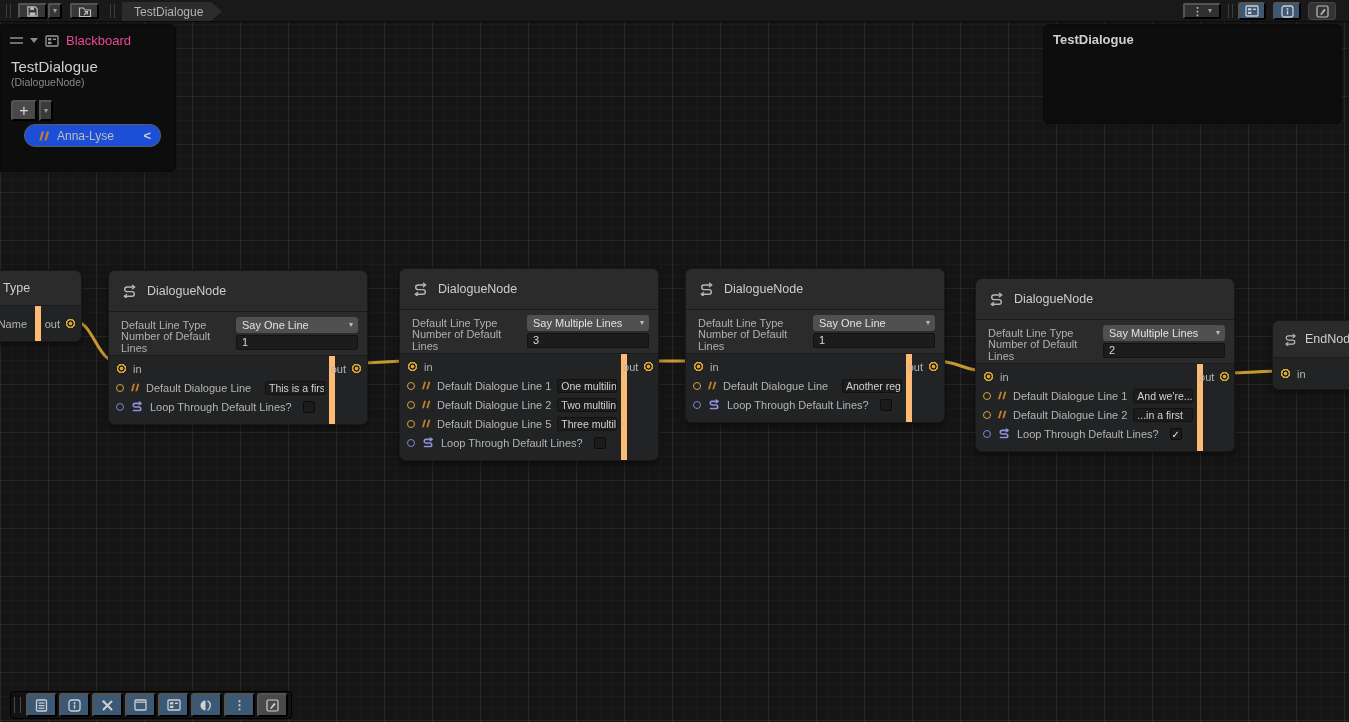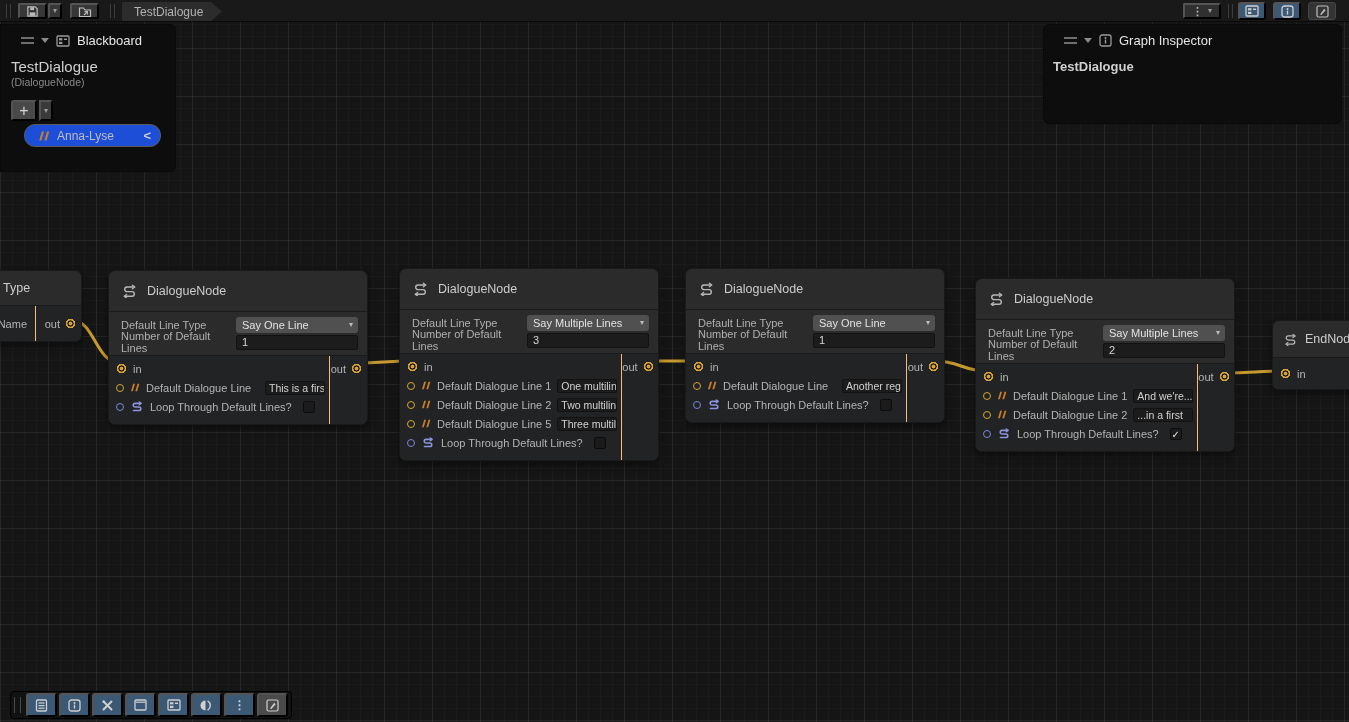--- a/index.html
+++ b/index.html
@@ -27,22 +27,22 @@
     clip-path:polygon(0 0, calc(100% - 11px) 0, 100% 50%, calc(100% - 11px) 100%, 0 100%); }
   .sqbtn { position:absolute; top:2px; width:28px; height:18px; border-radius:3px;
     display:flex; align-items:center; justify-content:center; }
   .blue { background:#3b5874; }
   .grayb { background:#343434; border:1px solid #454545; }
   .caret { color:#9a9a9a; font-size:8px; line-height:1; }
 
   
   .panel { position:absolute; background:#0d0d0d; border:1px solid #090909; border-radius:6px;
     z-index:30; color:#9a9a9a; }
-  .panel-header { display:flex; align-items:center; gap:7px; padding:8px 9px 4px 20px;
-    font-size:13px; color:#e5e5e5; }
+  .panel-header { display:flex; align-items:center; gap:7px; padding:8px 9px 4px 9px;
+    font-size:13px; color:#ec4899; }
   .burger { width:13px; height:7px; border-top:2px solid #6f6f6f; border-bottom:2px solid #6f6f6f; }
   .tri-down { width:0; height:0; border-left:4px solid transparent; border-right:4px solid transparent;
     border-top:5px solid #8a8a8a; }
   .bb-name { font-size:15px; color:#cfcfcf; padding:6px 0 0 10px; }
   .bb-type { font-size:10.5px; color:#8a8a8a; padding:1px 0 0 10px; }
   .addrow { display:flex; align-items:center; gap:2px; margin:12px 0 0 10px; }
   .addbtn { width:26px; height:21px; background:#494949; border-radius:3px 0 0 3px; color:#d5d5d5;
     font-size:16px; display:flex; align-items:center; justify-content:center; }
   .addcaret { width:14px; height:21px; background:#3a3a3a; border-radius:0 3px 3px 0;
     display:flex; align-items:center; justify-content:center; }
@@ -66,21 +66,21 @@
   .dropdown { position:relative; width:122px; height:16px; background:#505050; border-radius:3px;
     font-size:11px; color:#e2e2e2; display:flex; align-items:center; padding:0 16px 0 6px;
     white-space:nowrap; overflow:hidden; }
   .dropdown .caret { position:absolute; right:5px; top:4px; color:#bdbdbd; }
   .textfield { width:122px; height:15px; background:#1c1c1c; border:1px solid #121212;
     border-radius:2px; font-size:11px; color:#d6d6d6; display:flex; align-items:center;
     padding:0 5px; }
   .gnode-ports { border-top:1px solid #1a1a1a; background:#222324; display:flex;
     border-radius:0 0 7px 7px; }
   .ports-left { flex:1; padding:3px 0 8px 0; }
-  .ports-right { width:38px; border-left:1px solid #fdba74; padding-top:3px; }
+  .ports-right { width:38px; border-left:6px solid #fdba74; padding-top:3px; }
   .port-row { height:19px; display:flex; align-items:center; padding-left:7px; gap:6px;
     font-size:11px; color:#b4b4b4; white-space:nowrap; }
   .port-row.out { justify-content:flex-end; padding:0 5px 0 0; gap:5px; }
   .dot-conn { width:11px; height:11px; border-radius:50%; flex:0 0 auto;
     background:radial-gradient(circle at center, #d8a334 0 1.6px, #1d1d1d 2.2px 2.9px, #d8a334 3.3px 4.6px, transparent 5px); }
   .dot-open { width:8px; height:8px; border-radius:50%; border:1.6px solid #d8a334; flex:0 0 auto; }
   .dot-open.blueport { border-color:#7a86d9; }
   .linefield { width:60px; height:14px; background:#1c1c1c; border:1px solid #121212;
     border-radius:2px; font-size:10.5px; color:#d2d2d2; display:flex; align-items:center;
     padding:0 3px; margin-left:auto; margin-right:4px; overflow:hidden; white-space:nowrap; }
@@ -209,32 +209,20 @@
           <path d="M1.2 9.5 L3.8 0.5 H6 L3.4 9.5 Z" fill="#c87e2a"></path>
           <path d="M6.4 9.5 L9 0.5 H11.2 L8.6 9.5 Z" fill="#c87e2a"></path>
         </svg>
     </span>
     <span class="pill-name">Anna-Lyse</span>
     <span class="pill-collapse">&lt;</span>
   </div>
 </div>
 
 <div class="panel" style="left:1043px;top:24px;width:299px;height:100px">
-  <div class="panel-header">
-    <span class="burger"></span>
-    <span class="tri-down"></span>
-    <span>
-      <svg width="13" height="13" viewBox="0 0 13 13">
-          <rect x="1" y="1" width="11" height="11" rx="2" fill="none" stroke="#9a9a9a" stroke-width="1.3"></rect>
-          <circle cx="6.5" cy="4" r="1" fill="#9a9a9a"></circle>
-          <rect x="5.8" y="5.6" width="1.4" height="4" fill="#9a9a9a"></rect>
-        </svg>
-    </span>
-    <span>Graph Inspector</span>
-  </div>
   <div class="gi-name">TestDialogue</div>
 </div>
 
 <div class="gnode" style="left:-100px;top:270px;width:182px">
   <div class="mini-title" style="padding-left:102px">
     <span>Type</span>
   </div>
   <div class="gnode-ports" style="height:36px">
     <div class="ports-left" style="padding:0;display:flex;align-items:center;justify-content:flex-end;padding-right:8px">
       <span style="font-size:11px">kerName</span>

